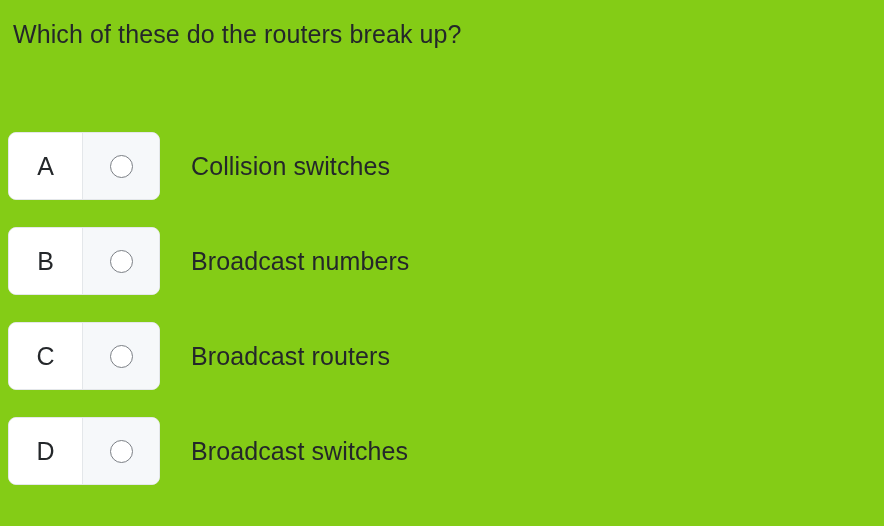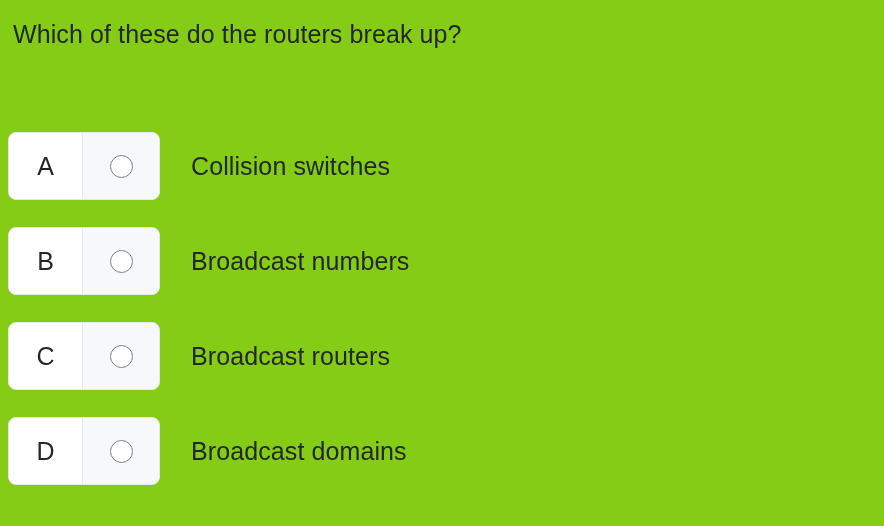--- a/index.html
+++ b/index.html
@@ -155,17 +155,17 @@
 
     <div class="option-row">
       <div class="option-marker">
         <div class="option-letter-cell">
           <span class="option-letter">D</span>
         </div>
         <div class="option-radio-cell">
           <span class="radio-circle"></span>
         </div>
       </div>
-      <div class="option-label">Broadcast domains</div>
+      <div class="option-label">Broadcast switches</div>
     </div>
 
   </div>
 </div>
 
 </body></html>

